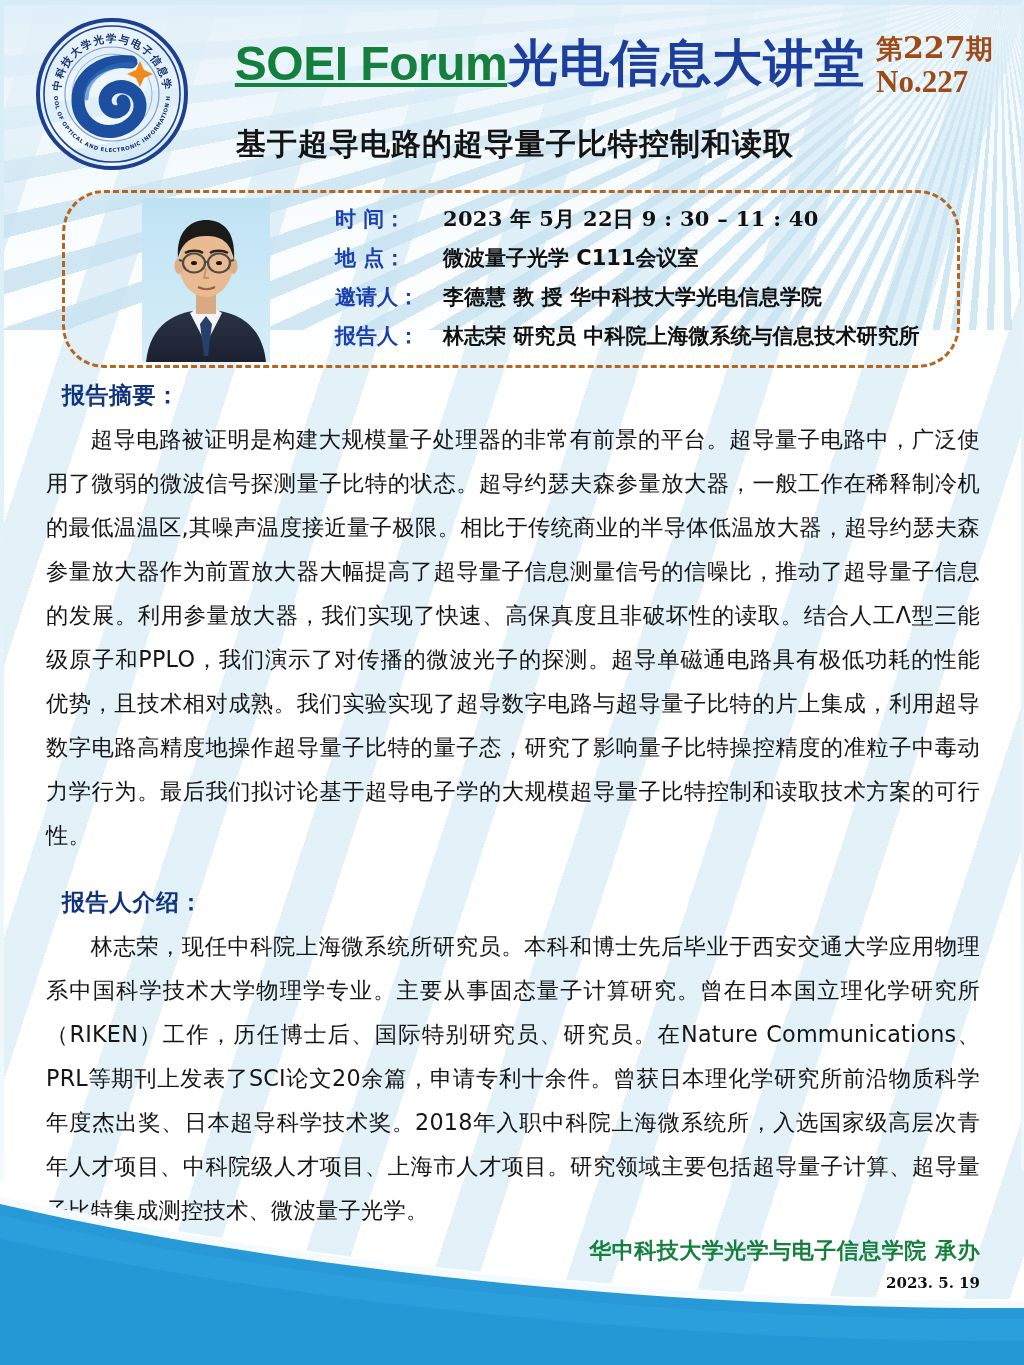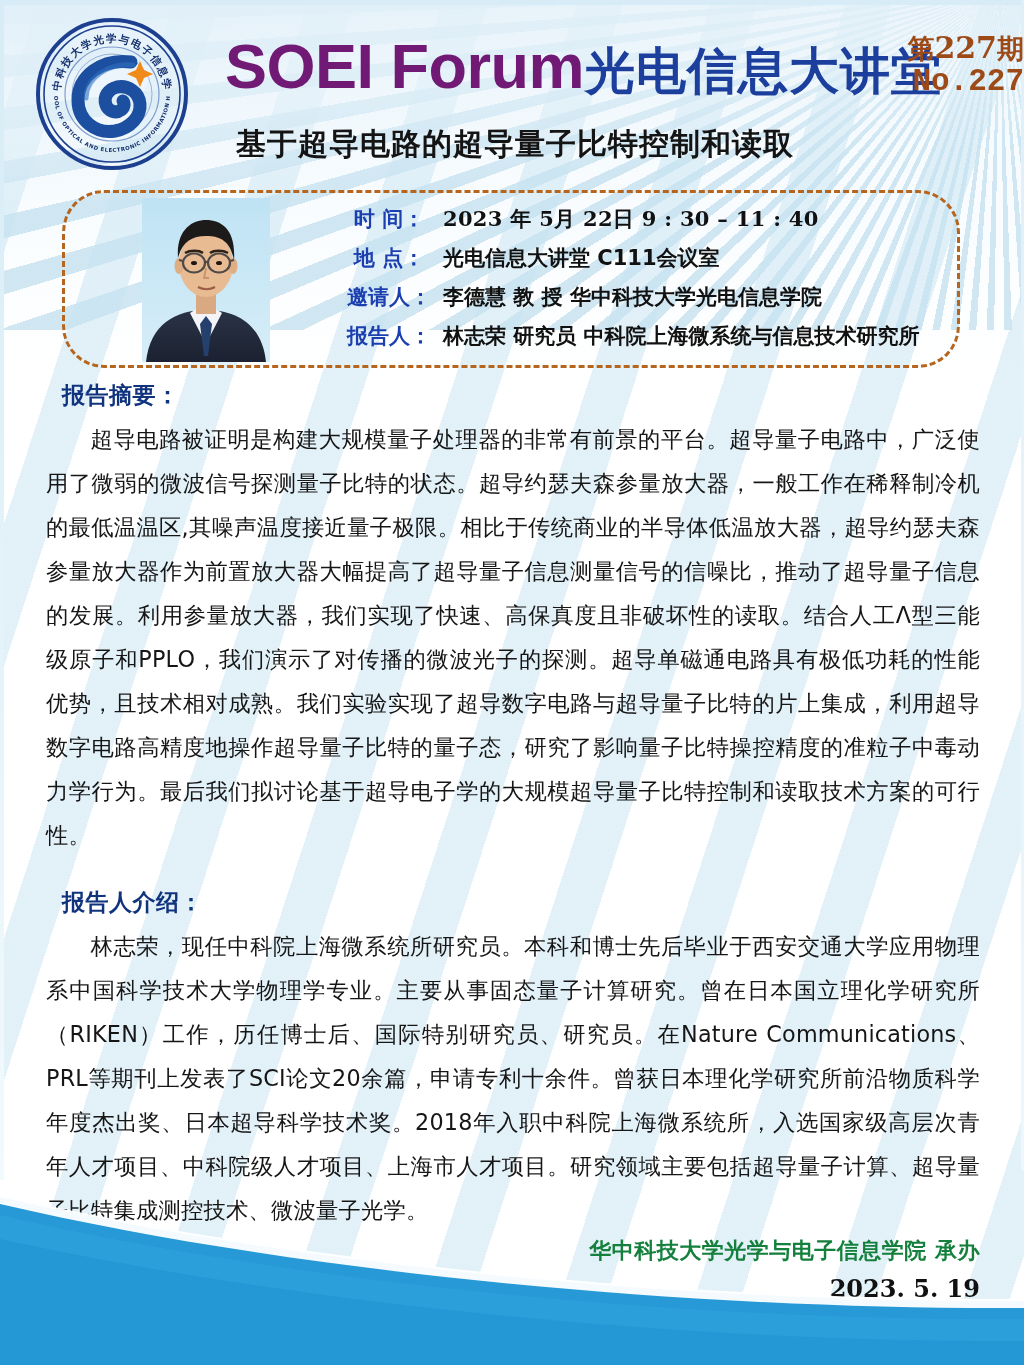--- a/index.html
+++ b/index.html
@@ -95,49 +95,50 @@
   .title-main {
     position: absolute;
     left: 225px; top: 30px;
     width: 650px;
     text-align: center;
     white-space: nowrap;
   }
   .title-main .en {
     font-family: "Liberation Sans", sans-serif;
     font-weight: bold;
-    font-size: 63px;
-    color: #701a75;
+    font-size: 48px;
+    color: #15803d;
     letter-spacing: -0.5px;
+    text-decoration: underline;
   }
   .title-main .cn {
     font-family: "DejaVu Sans", sans-serif;
     font-weight: bold;
     font-size: 50px;
     color: #1c3f9e;
     letter-spacing: 1px;
     margin-left: 1px;
   }
   .issue {
     position: absolute;
     left: 876px; top: 32px;
     width: 148px;
-    text-align: right;
+    text-align: left;
     color: #9d4a17;
     font-weight: bold;
   }
   .issue .line1 {
     font-family: "DejaVu Serif", serif;
     font-size: 27px;
     line-height: 31px;
     white-space: nowrap;
   }
   .issue .line1 .num { font-size: 30px; }
   .issue .line2 {
-    font-family: Liberation Mono, monospace;
+    font-family: Liberation Serif, serif;
     font-size: 31px;
     line-height: 36px;
     white-space: nowrap;
   }
   .subtitle {
     position: absolute;
     left: 120px; top: 124px;
     width: 790px;
     text-align: center;
     font-family: "DejaVu Sans", sans-serif;
@@ -163,21 +164,20 @@
     width: 128px; height: 164px;
     overflow: hidden;
     background: #bfe2f2;
   }
   .portrait svg { display:block; }
 
   .info-lines {
     position: absolute;
     left: 335px; top: 205px;
     width: 625px;
-    text-align: center;
   }
   .info-row {
     display: flex;
     align-items: baseline;
     height: 39px;
     white-space: nowrap;
   }
   .info-label {
     font-family: "DejaVu Sans", sans-serif;
     font-weight: bold;
@@ -235,21 +235,21 @@
     font-family: "DejaVu Sans", sans-serif;
     font-weight: bold;
     font-size: 22px;
     color: #15803d;
     white-space: nowrap;
     letter-spacing: 0.5px;
   }
   .footer .date {
     font-family: "DejaVu Serif", serif;
     font-weight: bold;
-    font-size: 24px;
+    font-size: 15px;
     color: #111111;
     margin-top: 8px;
     white-space: nowrap;
   }
 </style>
 </head>
 <body>
 
 <div id="poster">
 
@@ -356,21 +356,21 @@
     </svg>
   </div>
 
   <div class="info-lines">
     <div class="info-row serif">
       <span class="info-label">时  间：</span>
       <span class="info-value">2023 年 5月 22日  9 : 30 – 11 : 40</span>
     </div>
     <div class="info-row">
       <span class="info-label">地  点：</span>
-      <span class="info-value">光电信息大讲堂 C111会议室</span>
+      <span class="info-value">微波量子光学 C111会议室</span>
     </div>
     <div class="info-row">
       <span class="info-label">邀请人：</span>
       <span class="info-value">李德慧  教   授 华中科技大学光电信息学院</span>
     </div>
     <div class="info-row">
       <span class="info-label">报告人：</span>
       <span class="info-value">林志荣  研究员 中科院上海微系统与信息技术研究所</span>
     </div>
   </div>

